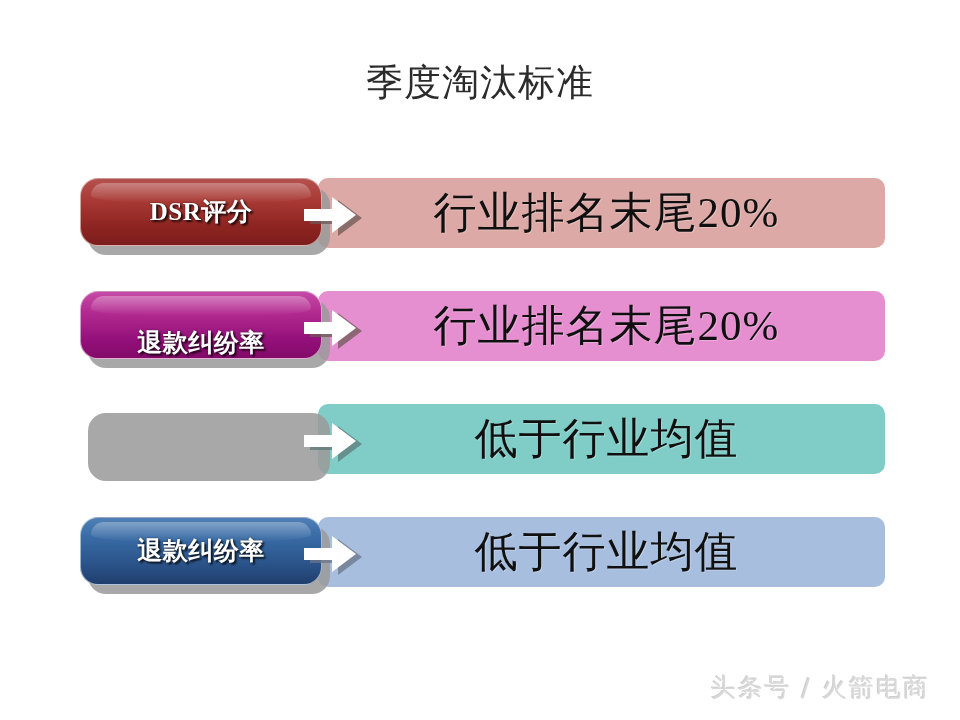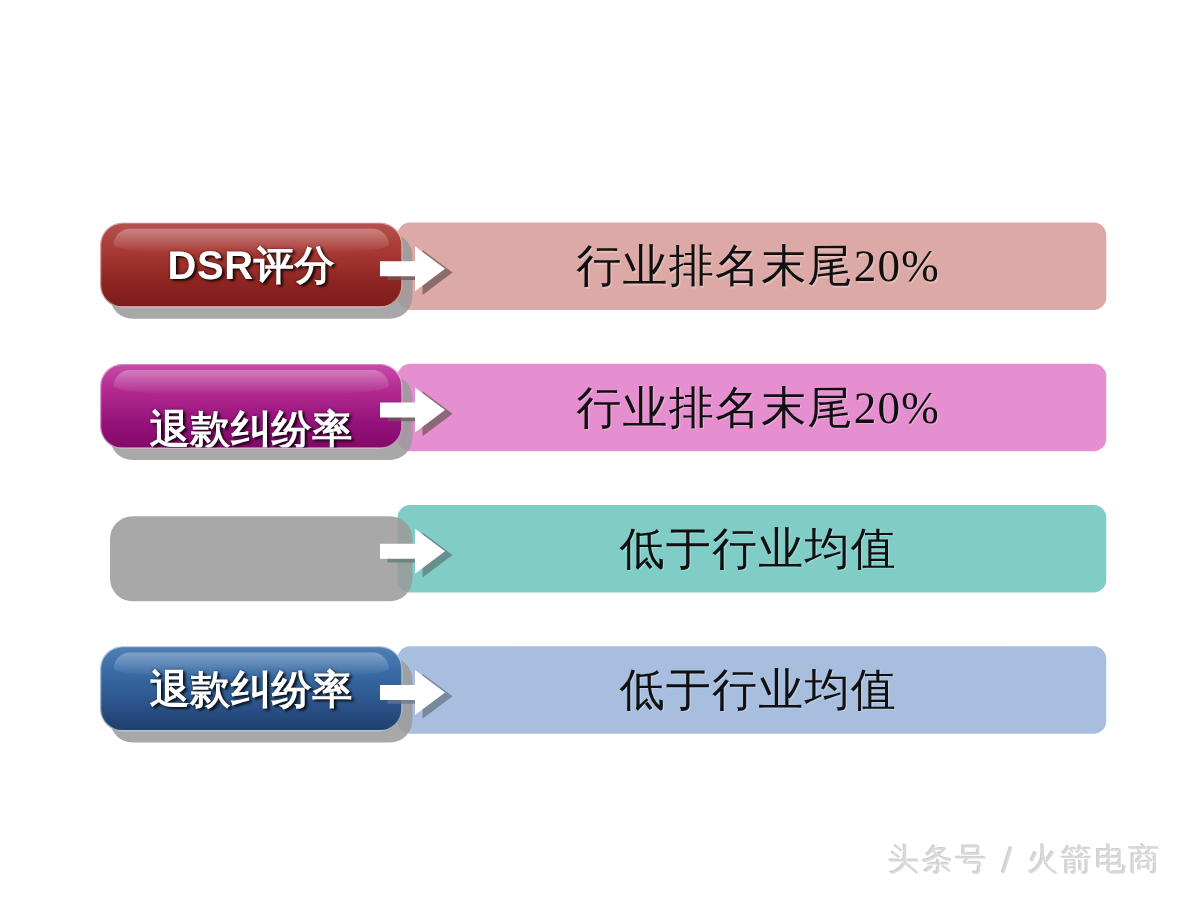--- a/index.html
+++ b/index.html
@@ -68,21 +68,21 @@
     width: 567px;
     height: 70px;
     border-radius: 10px;
     box-sizing: border-box;
     display: flex;
     align-items: center;
     justify-content: center;
   }
   .value-text {
     font-family: "Liberation Serif", "DejaVu Serif", serif;
-    font-size: 36px;
+    font-size: 43px;
     line-height: 40px;
     color: #101010;
     letter-spacing: 1px;
     white-space: nowrap;
     padding-left: 10px;
     text-shadow: 1px 1px 0 rgba(255,255,255,0.25);
   }
 
   
   .label-shadow {
@@ -120,23 +120,23 @@
     top: 4px;
     width: 92%;
     height: 30%;
     border-radius: 14px 14px 40% 40%;
     background: linear-gradient(to bottom, rgba(255,255,255,0.30), rgba(255,255,255,0.0));
     pointer-events: none;
   }
   .label-text {
     position: relative;
     z-index: 2;
-    font-family: Liberation Sans, sans-serif;
+    font-family: Liberation Serif, serif;
     font-weight: 700;
-    font-size: 32px;
+    font-size: 25px;
     line-height: 30px;
     color: #ffffff;
     letter-spacing: 0.5px;
     white-space: nowrap;
     text-shadow: 2px 2px 2px rgba(0,0,0,0.75), 0 0 2px rgba(0,0,0,0.5);
   }
 
   
   .arrow {
     position: absolute;
@@ -172,20 +172,21 @@
     white-space: nowrap;
     text-shadow: 1px 1px 0 #ffffff, -1px -1px 0 #cfcfcf;
     margin-left: 28px;
   }
 </style>
 </head>
 <body>
 
 <div class="slide">
 
+  <div class="slide-title">季度淘汰标准</div>
 
   <div class="rows">
 
     <div class="row row-0">
       <div class="value-bar bar-pink">
         <span class="value-text">行业排名末尾20%</span>
       </div>
       <div class="label-shadow"></div>
       <div class="label-pill pill-red">
         <span class="label-text">DSR评分</span>

